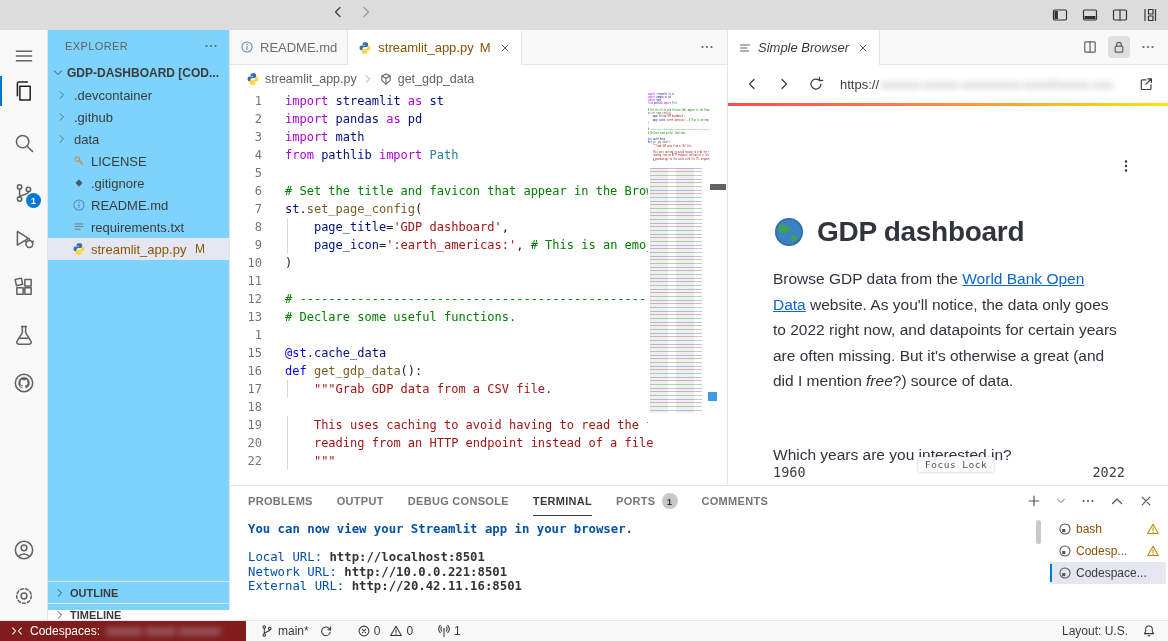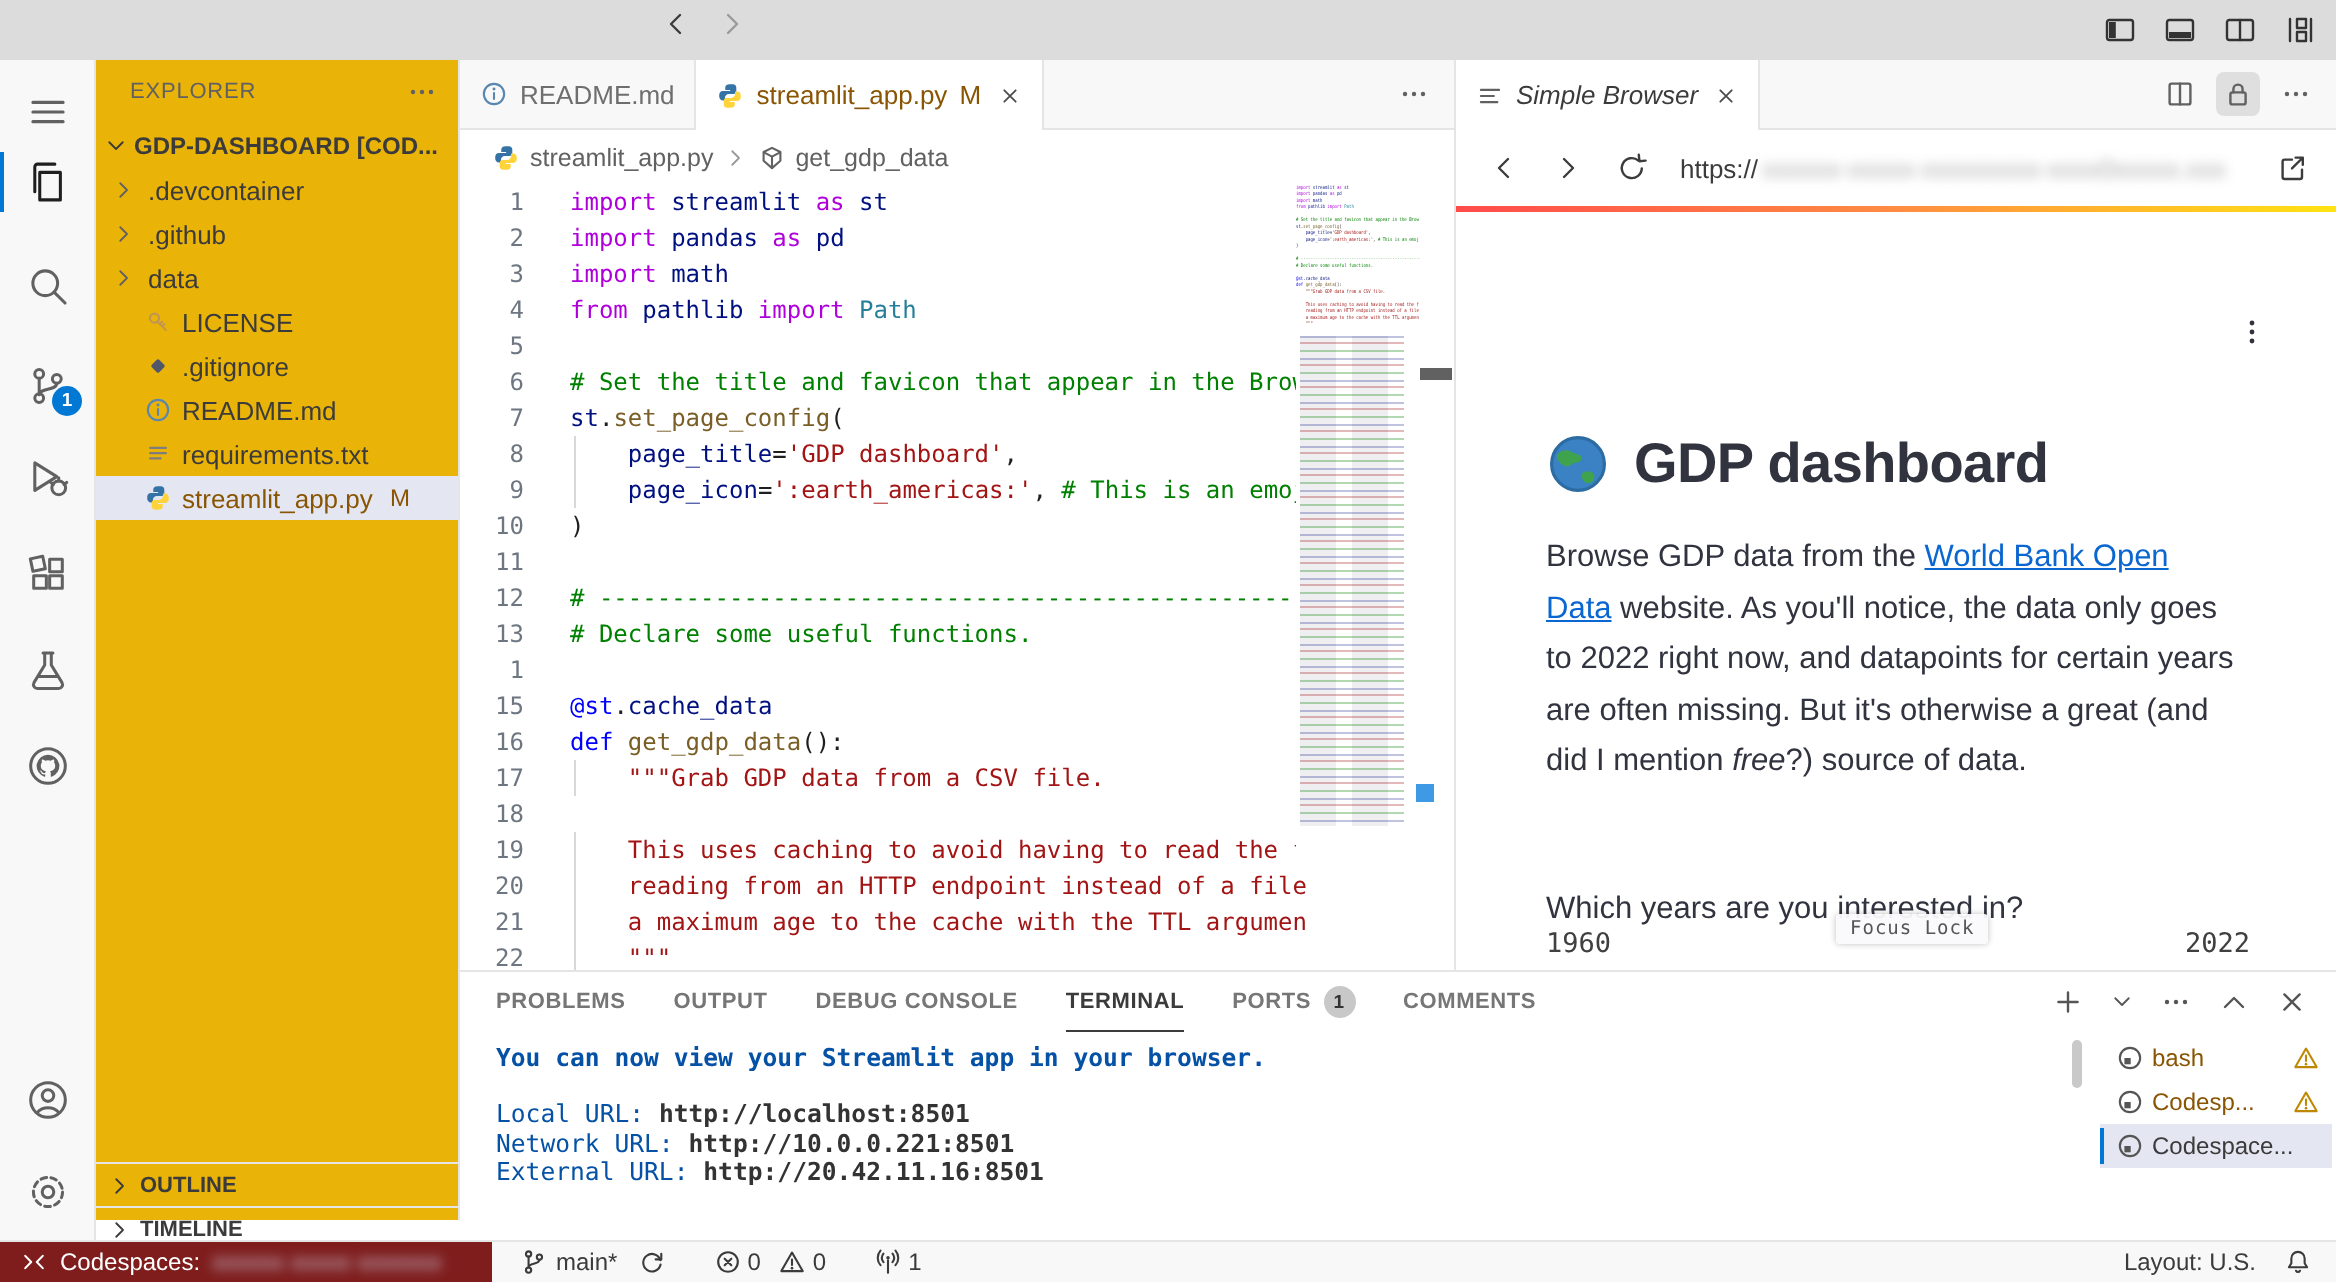--- a/index.html
+++ b/index.html
@@ -25,21 +25,21 @@
 
   
   .activitybar { position:absolute; top:30px; left:0; width:48px; bottom:21px; background:#f8f8f8; border-right:1px solid #e5e5e5; }
   .ab-item { position:absolute; left:0; width:47px; height:34px; display:flex; align-items:center; justify-content:center; color:#616161; }
   .ab-item svg { width:22px; height:22px; stroke-width:1.1; }
   .ab-item.active { color:#1f1f1f; }
   .ab-item.active::before { content:""; position:absolute; left:0; top:2px; bottom:2px; width:2px; background:#0078d4; }
   .ab-badge { position:absolute; right:6px; bottom:2px; min-width:15px; height:15px; border-radius:50%; background:#0078d4; color:#fff; font-size:9.5px; display:flex; align-items:center; justify-content:center; font-weight:bold; }
 
   
-  .sidebar { position:absolute; top:30px; left:48px; width:182px; bottom:31px; background:#eab308; border-right:1px solid #e5e5e5; font-size:13px;text-align:right; }
+  .sidebar { position:absolute; top:30px; left:48px; width:182px; bottom:31px; background:#7dd3fc; border-right:1px solid #e5e5e5; font-size:13px;text-align:right; }
   .sb-header { height:32px; display:flex; align-items:center; padding:0 10px 0 17px; font-size:11px; letter-spacing:.4px; color:#616161; }
   .sb-header .icon { margin-left:auto; color:#616161; }
   .sb-root { height:22px; display:flex; align-items:center; gap:3px; padding-left:4px; font-weight:bold; font-size:12px; color:#3b3b3b; }
   .tree-item { height:22px; display:flex; align-items:center; gap:5px; padding-left:24px; padding-right:8px; color:#3b3b3b; cursor:default; white-space:nowrap; }
   .tree-item .chev { color:#616161; margin-left:-16px; margin-right:1px; }
   .tree-item.selected { background:#e4e6f1; }
   .tree-item.modified .lbl { color:#895503; }
   .tree-item .m-badge { margin-left:auto; margin-right:16px; color:#895503; font-size:12px; }
   .sb-section { position:absolute; left:0; right:0; height:22px; border-top:1px solid #e5e5e5; display:flex; align-items:center; gap:4px; padding-left:6px; font-weight:bold; font-size:11px; color:#3b3b3b; }
 
@@ -445,21 +445,20 @@
       <div class="cl"><span class="ln">11</span><span class="lt"> </span></div>
       <div class="cl"><span class="ln">12</span><span class="lt"><span class="tk-c"># ----------------------------------------------------------</span></span></div>
       <div class="cl"><span class="ln">13</span><span class="lt"><span class="tk-c"># Declare some useful functions.</span></span></div>
       <div class="cl"><span class="ln">1</span><span class="lt"> </span></div>
       <div class="cl"><span class="ln">15</span><span class="lt"><span class="tk-d">@st</span><span class="tk-p">.</span><span class="tk-m">cache_data</span></span></div>
       <div class="cl"><span class="ln">16</span><span class="lt"><span class="tk-d">def </span><span class="tk-f">get_gdp_data</span><span class="tk-p">():</span></span></div>
       <div class="cl ind"><span class="ln">17</span><span class="lt"><span class="tk-p">    </span><span class="tk-s">"""Grab GDP data from a CSV file.</span></span></div>
       <div class="cl"><span class="ln">18</span><span class="lt"> </span></div>
       <div class="cl ind"><span class="ln">19</span><span class="lt"><span class="tk-p">    </span><span class="tk-s">This uses caching to avoid having to read the f</span></span></div>
       <div class="cl ind"><span class="ln">20</span><span class="lt"><span class="tk-p">    </span><span class="tk-s">reading from an HTTP endpoint instead of a file</span></span></div>
-      <div class="cl ind"><span class="ln">21</span><span class="lt"><span class="tk-p">    </span><span class="tk-s">a maximum age to the cache with the TTL argumen</span></span></div>
       <div class="cl ind"><span class="ln">22</span><span class="lt"><span class="tk-p">    </span><span class="tk-s">"""</span></span></div>
     </div>
   <div class="minimap">
     <div class="mini-inner" id="minimap-code"><div><span class="tk-k">import </span><span class="tk-m">streamlit </span><span class="tk-k">as </span><span class="tk-m">st</span></div><div><span class="tk-k">import </span><span class="tk-m">pandas </span><span class="tk-k">as </span><span class="tk-m">pd</span></div><div><span class="tk-k">import </span><span class="tk-m">math</span></div><div><span class="tk-k">from </span><span class="tk-m">pathlib </span><span class="tk-k">import </span><span class="tk-t">Path</span></div><div> </div><div><span class="tk-c"># Set the title and favicon that appear in the Brow</span></div><div><span class="tk-m">st</span><span class="tk-p">.</span><span class="tk-f">set_page_config</span><span class="tk-p">(</span></div><div><span class="tk-p">    </span><span class="tk-m">page_title</span><span class="tk-p">=</span><span class="tk-s">'GDP dashboard'</span><span class="tk-p">,</span></div><div><span class="tk-p">    </span><span class="tk-m">page_icon</span><span class="tk-p">=</span><span class="tk-s">':earth_americas:'</span><span class="tk-p">, </span><span class="tk-c"># This is an emoj</span></div><div><span class="tk-p">)</span></div><div> </div><div><span class="tk-c"># ----------------------------------------------------------</span></div><div><span class="tk-c"># Declare some useful functions.</span></div><div> </div><div><span class="tk-d">@st</span><span class="tk-p">.</span><span class="tk-m">cache_data</span></div><div><span class="tk-d">def </span><span class="tk-f">get_gdp_data</span><span class="tk-p">():</span></div><div><span class="tk-p">    </span><span class="tk-s">"""Grab GDP data from a CSV file.</span></div><div> </div><div><span class="tk-p">    </span><span class="tk-s">This uses caching to avoid having to read the f</span></div><div><span class="tk-p">    </span><span class="tk-s">reading from an HTTP endpoint instead of a file</span></div><div><span class="tk-p">    </span><span class="tk-s">a maximum age to the cache with the TTL argumen</span></div><div><span class="tk-p">    </span><span class="tk-s">"""</span></div></div>
     <div class="mini-more"></div>
   </div>
   <div class="ruler-cursor"></div>
   <div class="ruler-blue"></div>
 </div>
 

